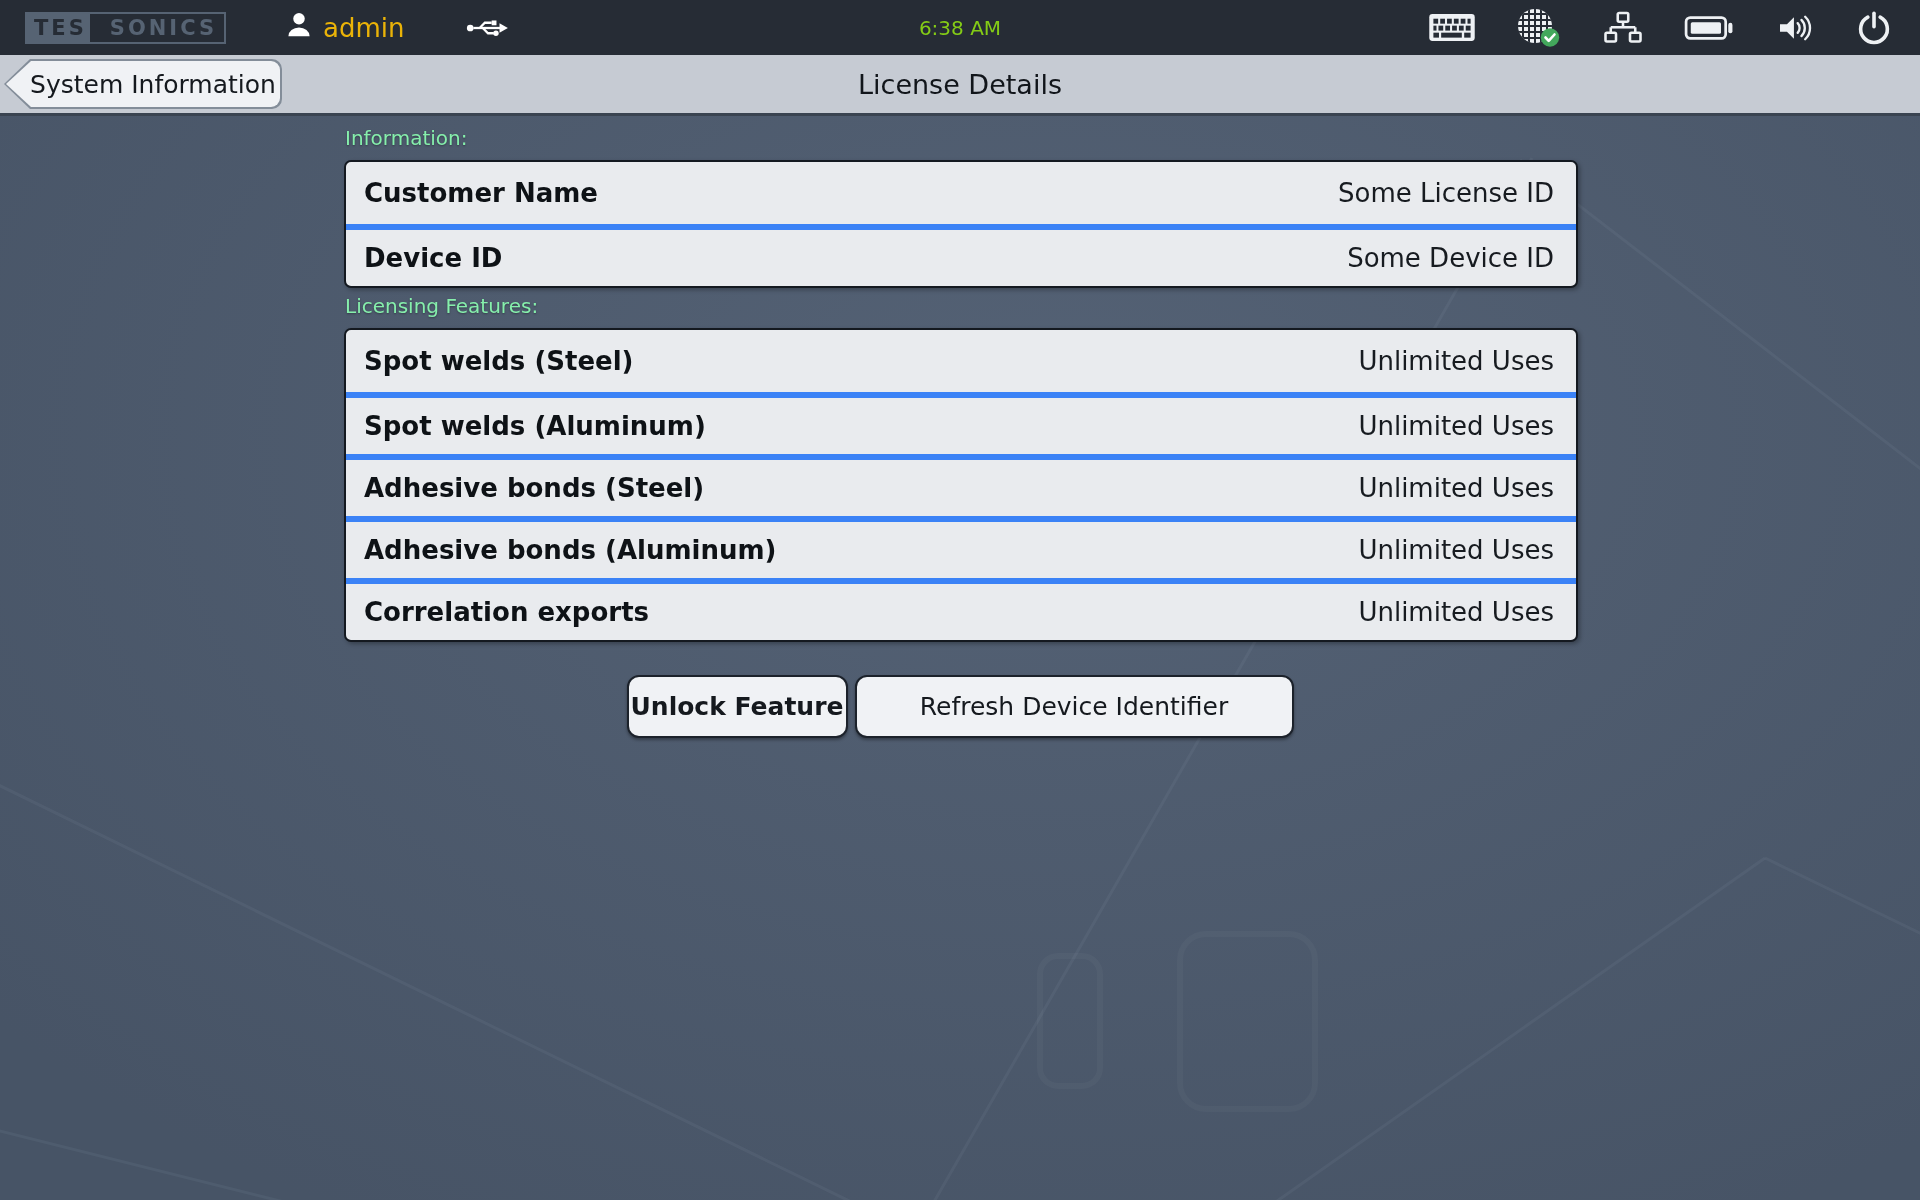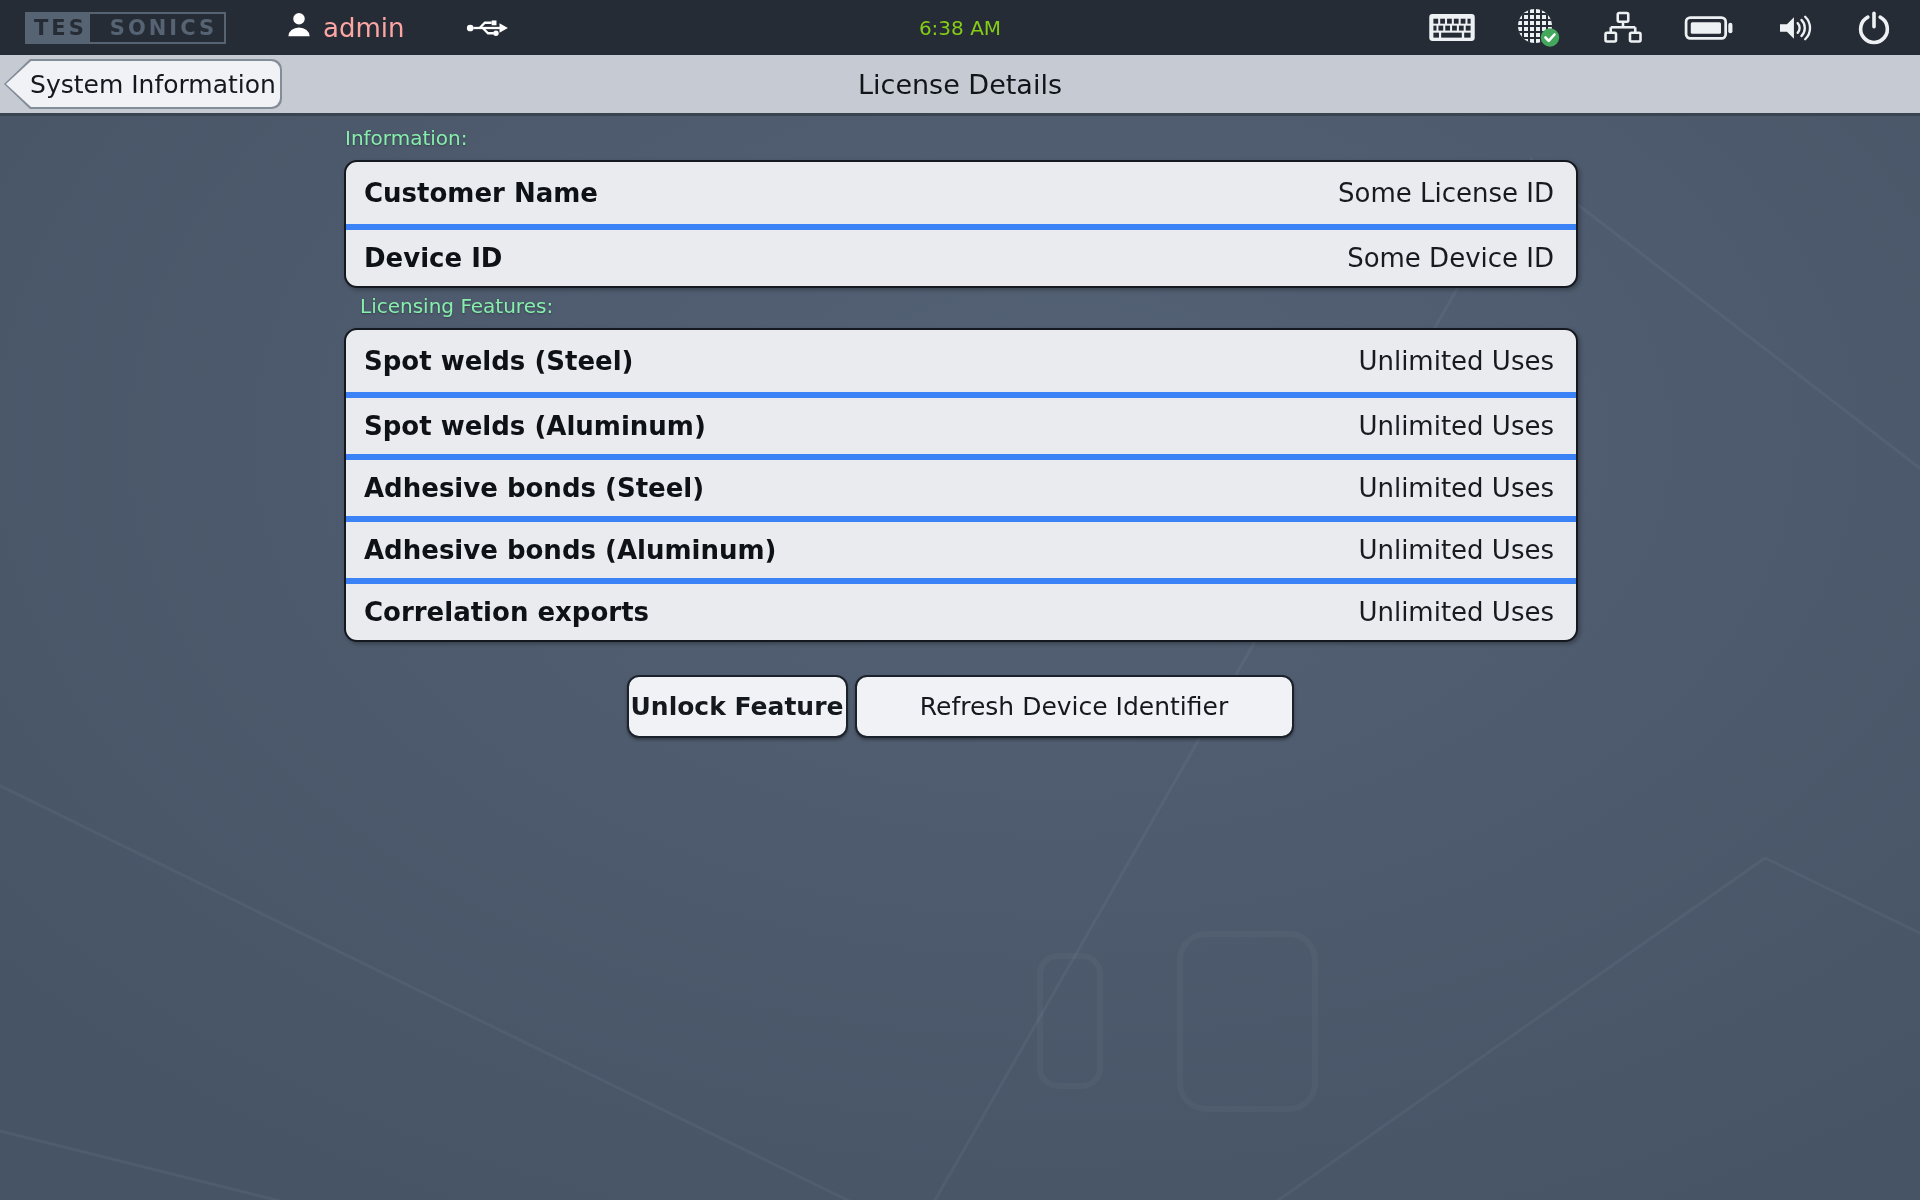--- a/index.html
+++ b/index.html
@@ -18,21 +18,21 @@
   .logo-tes {
     background:#566373; color:#262c35; font-size:21px; font-weight:600;
     letter-spacing:3px; padding:0 3px 0 7px;
   }
   .logo-sonics {
     color:#566373; font-size:21px; font-weight:600;
     letter-spacing:3px; padding:0 7px 0 20px;
   }
   .user {
     display:flex; align-items:center; gap:9px; margin-left:58px;
-    color:#fca5a5; font-size:26px;
+    color:#eab308; font-size:26px;
   }
   .usb-wrap { margin-left:60px; display:flex; align-items:center; }
   .clock {
     position:absolute; left:50%; top:0; height:55px; transform:translateX(-50%);
     display:flex; align-items:center; color:#84cc16; font-size:20px;
   }
   .tray {
     position:absolute; right:28px; top:0; height:55px;
     display:flex; align-items:center; gap:40px;
   }
@@ -71,25 +71,25 @@
       #4e5c70;
   }
   .wallpaper svg { position:absolute; inset:0; }
 
   
   .section-label {
     position:absolute; color:#86efac; font-size:20px;
     text-shadow:0 1px 2px rgba(0,0,0,0.35); z-index:5;
   }
   #info-label { left:345px; top:126px; }
-  #feat-label { left:360px; top:294px; }
+  #feat-label { left:345px; top:294px; }
 
   .panel {
     position:absolute; left:344px; width:1234px;
-    background:#e9ebee; border:2px solid #141920; border-radius:13px;
+    background:#e9ebee; border:2px solid #141920; border-radius:7px;
     box-shadow:2px 2px 4px rgba(0,0,0,0.30); overflow:hidden; z-index:5;
   }
   #info-panel { top:160px; }
   #feat-panel { top:328px; }
   .row {
     height:62px; display:flex; align-items:center; justify-content:space-between;
     padding:0 22px 0 18px;
   }
   .row + .row { border-top:6px solid #3b82f6; }
   .row-label { font-weight:bold; font-size:26px; color:#0e1216; }

